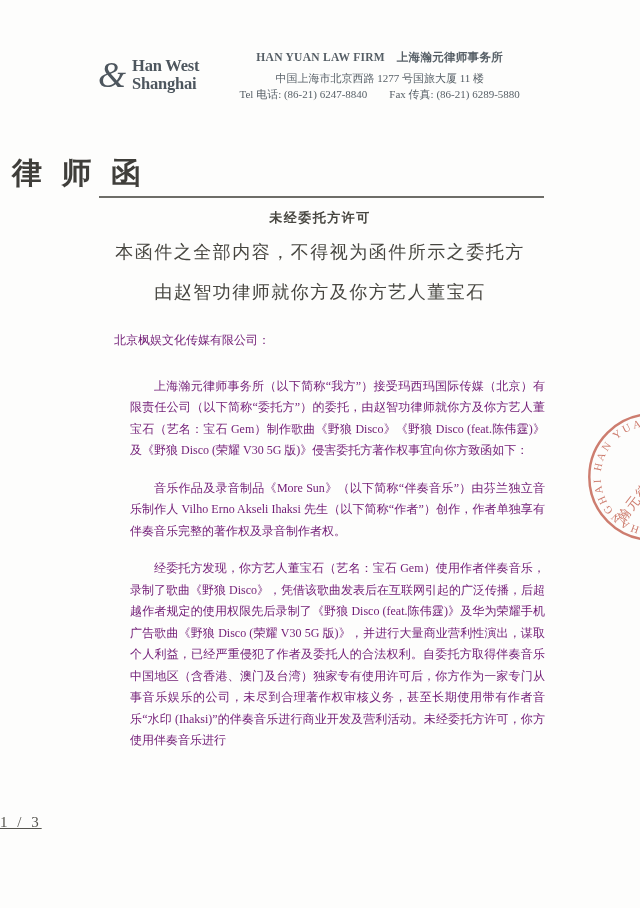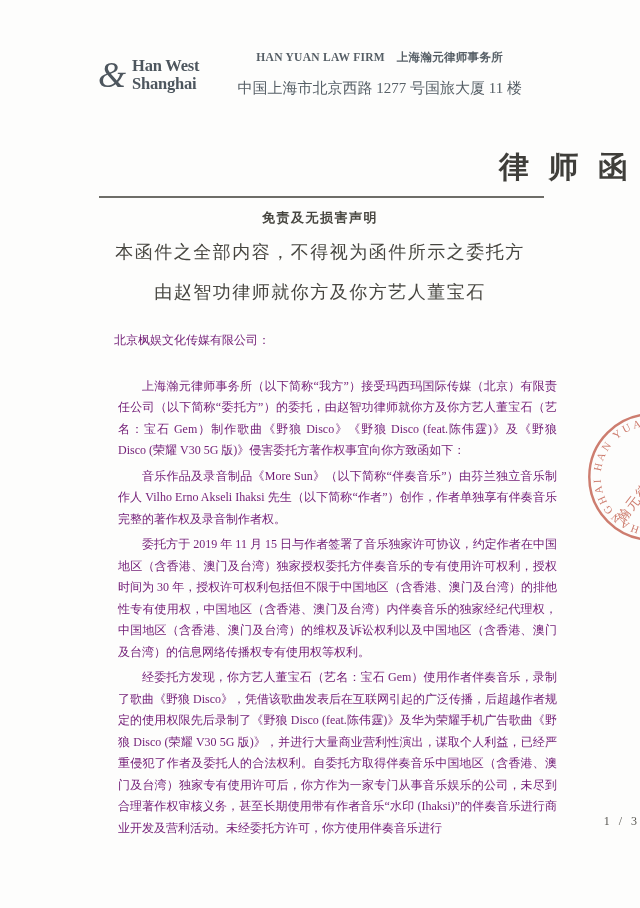--- a/index.html
+++ b/index.html
@@ -46,35 +46,35 @@
   .firm-info {
     flex: 1;
     text-align: center;
     color: #565f66;
     padding-left: 6px;
   }
   .firm-name {
     font-size: 11.5px;
     font-weight: bold;
     letter-spacing: 0.3px;
-    margin-bottom: 16px;
+    margin-bottom: 6px;
     white-space: nowrap;
   }
   .firm-line {
-    font-size: 15px;
+    font-size: 11px;
     line-height: 15.5px;
     white-space: nowrap;
   }
 
   
   .doc-title {
     position: absolute;
     top: 141px; left: 0; right: 0;
-    margin: 6px;
-    text-align: right;
+    margin: 12px;
+    text-align: left;
     font-size: 30px;
     font-weight: 600;
     letter-spacing: 6px;
     color: #3f3e3a;
   }
 
   .rule {
     position: absolute;
     top: 196px; left: 99px; right: 96px;
     margin: 0; border: 0;
@@ -104,30 +104,31 @@
   .letter-body {
     position: absolute;
     top: 330px; left: 114px;
     width: 447px;
     font-size: 12px;
     line-height: 21.5px;
     text-align: justify;
     color: #701a75;
   }
   .addressee { margin: 0 0 24px 0; }
-  .letter-body p { margin: 4px; text-indent: 2em; }
+  .letter-body p { margin: 16px; text-indent: 2em; }
 
   
   .page-number {
     position: absolute;
     top: 814px; left: 0; right: 0;
-    text-align: right;
-    font-size: 12px;
+    text-align: left;
+    font-size: 15px;
     letter-spacing: 3px;
     color: #55544e;
+    text-decoration: underline;
   }
 
   
   .seal {
     position: absolute;
     top: 401px; left: 576px;
     width: 152px; height: 152px;
     opacity: 0.78;
     color: #c05a48; 
   }
@@ -142,38 +143,38 @@
     <div class="logo">
       <span class="logo-amp">&amp;</span>
       <div class="logo-name">
         <div>Han West</div>
         <div>Shanghai</div>
       </div>
     </div>
     <div class="firm-info">
       <div class="firm-name">HAN YUAN LAW FIRM　上海瀚元律师事务所</div>
       <div class="firm-line">中国上海市北京西路 1277 号国旅大厦 11 楼</div>
+      <div class="firm-line">Tel 电话: (86-21) 6247-8840　　Fax 传真: (86-21) 6289-5880</div>
     </div>
   </header>
 
   <h1 class="doc-title">律 师 函</h1>
 
   <hr class="rule">
 
   <section class="disclaimer">
-    <div class="disclaimer-heading">免责及无损害声明</div>
+    <div class="disclaimer-heading">未经委托方许可</div>
     <div class="disclaimer-line">本函件之全部内容，不得视为函件所示之委托方</div>
     <div class="disclaimer-line">由赵智功律师就你方及你方艺人董宝石</div>
   </section>
 
   <section class="letter-body">
     <div class="addressee">北京枫娱文化传媒有限公司：</div>
     <p>上海瀚元律师事务所（以下简称“我方”）接受玛西玛国际传媒（北京）有限责任公司（以下简称“委托方”）的委托，由赵智功律师就你方及你方艺人董宝石（艺名：宝石 Gem）制作歌曲《野狼 Disco》《野狼 Disco (feat.陈伟霆)》及《野狼 Disco (荣耀 V30 5G 版)》侵害委托方著作权事宜向你方致函如下：</p>
     <p>音乐作品及录音制品《More Sun》（以下简称“伴奏音乐”）由芬兰独立音乐制作人 Vilho Erno Akseli Ihaksi 先生（以下简称“作者”）创作，作者单独享有伴奏音乐完整的著作权及录音制作者权。</p>
-    <p>委托方于 2019 年 11 月 15 日与作者签署了音乐独家许可协议，约定作者在中国地区（含香港、澳门及台湾）独家授权委托方伴奏音乐的专有使用许可权利，授权时间为 30 年，授权许可权利包括但不限于中国地区（含香港、澳门及台湾）的排他性专有使用权，中国地区（含香港、澳门及台湾）内伴奏音乐的独家经纪代理权，中国地区（含香港、澳门及台湾）的维权及诉讼权利以及中国地区（含香港、澳门及台湾）的信息网络传播权专有使用权等权利。</p>
     <p>经委托方发现，你方艺人董宝石（艺名：宝石 Gem）使用作者伴奏音乐，录制了歌曲《野狼 Disco》，凭借该歌曲发表后在互联网引起的广泛传播，后超越作者规定的使用权限先后录制了《野狼 Disco (feat.陈伟霆)》及华为荣耀手机广告歌曲《野狼 Disco (荣耀 V30 5G 版)》，并进行大量商业营利性演出，谋取个人利益，已经严重侵犯了作者及委托人的合法权利。自委托方取得伴奏音乐中国地区（含香港、澳门及台湾）独家专有使用许可后，你方作为一家专门从事音乐娱乐的公司，未尽到合理著作权审核义务，甚至长期使用带有作者音乐“水印 (Ihaksi)”的伴奏音乐进行商业开发及营利活动。未经委托方许可，你方使用伴奏音乐进行</p>
   </section>
 
   <footer class="page-number">1 / 3</footer>
 
   <svg class="seal" viewBox="0 0 160 160" aria-hidden="true" style="color: rgb(192, 90, 72);">
     <defs>
       <path id="sealRing" d="M 80 134 A 54 54 0 0 1 80 26 A 54 54 0 0 1 80 134"></path>
     </defs>
     <circle cx="80" cy="80" r="66" fill="none" stroke="currentColor" stroke-width="2.6"></circle>

